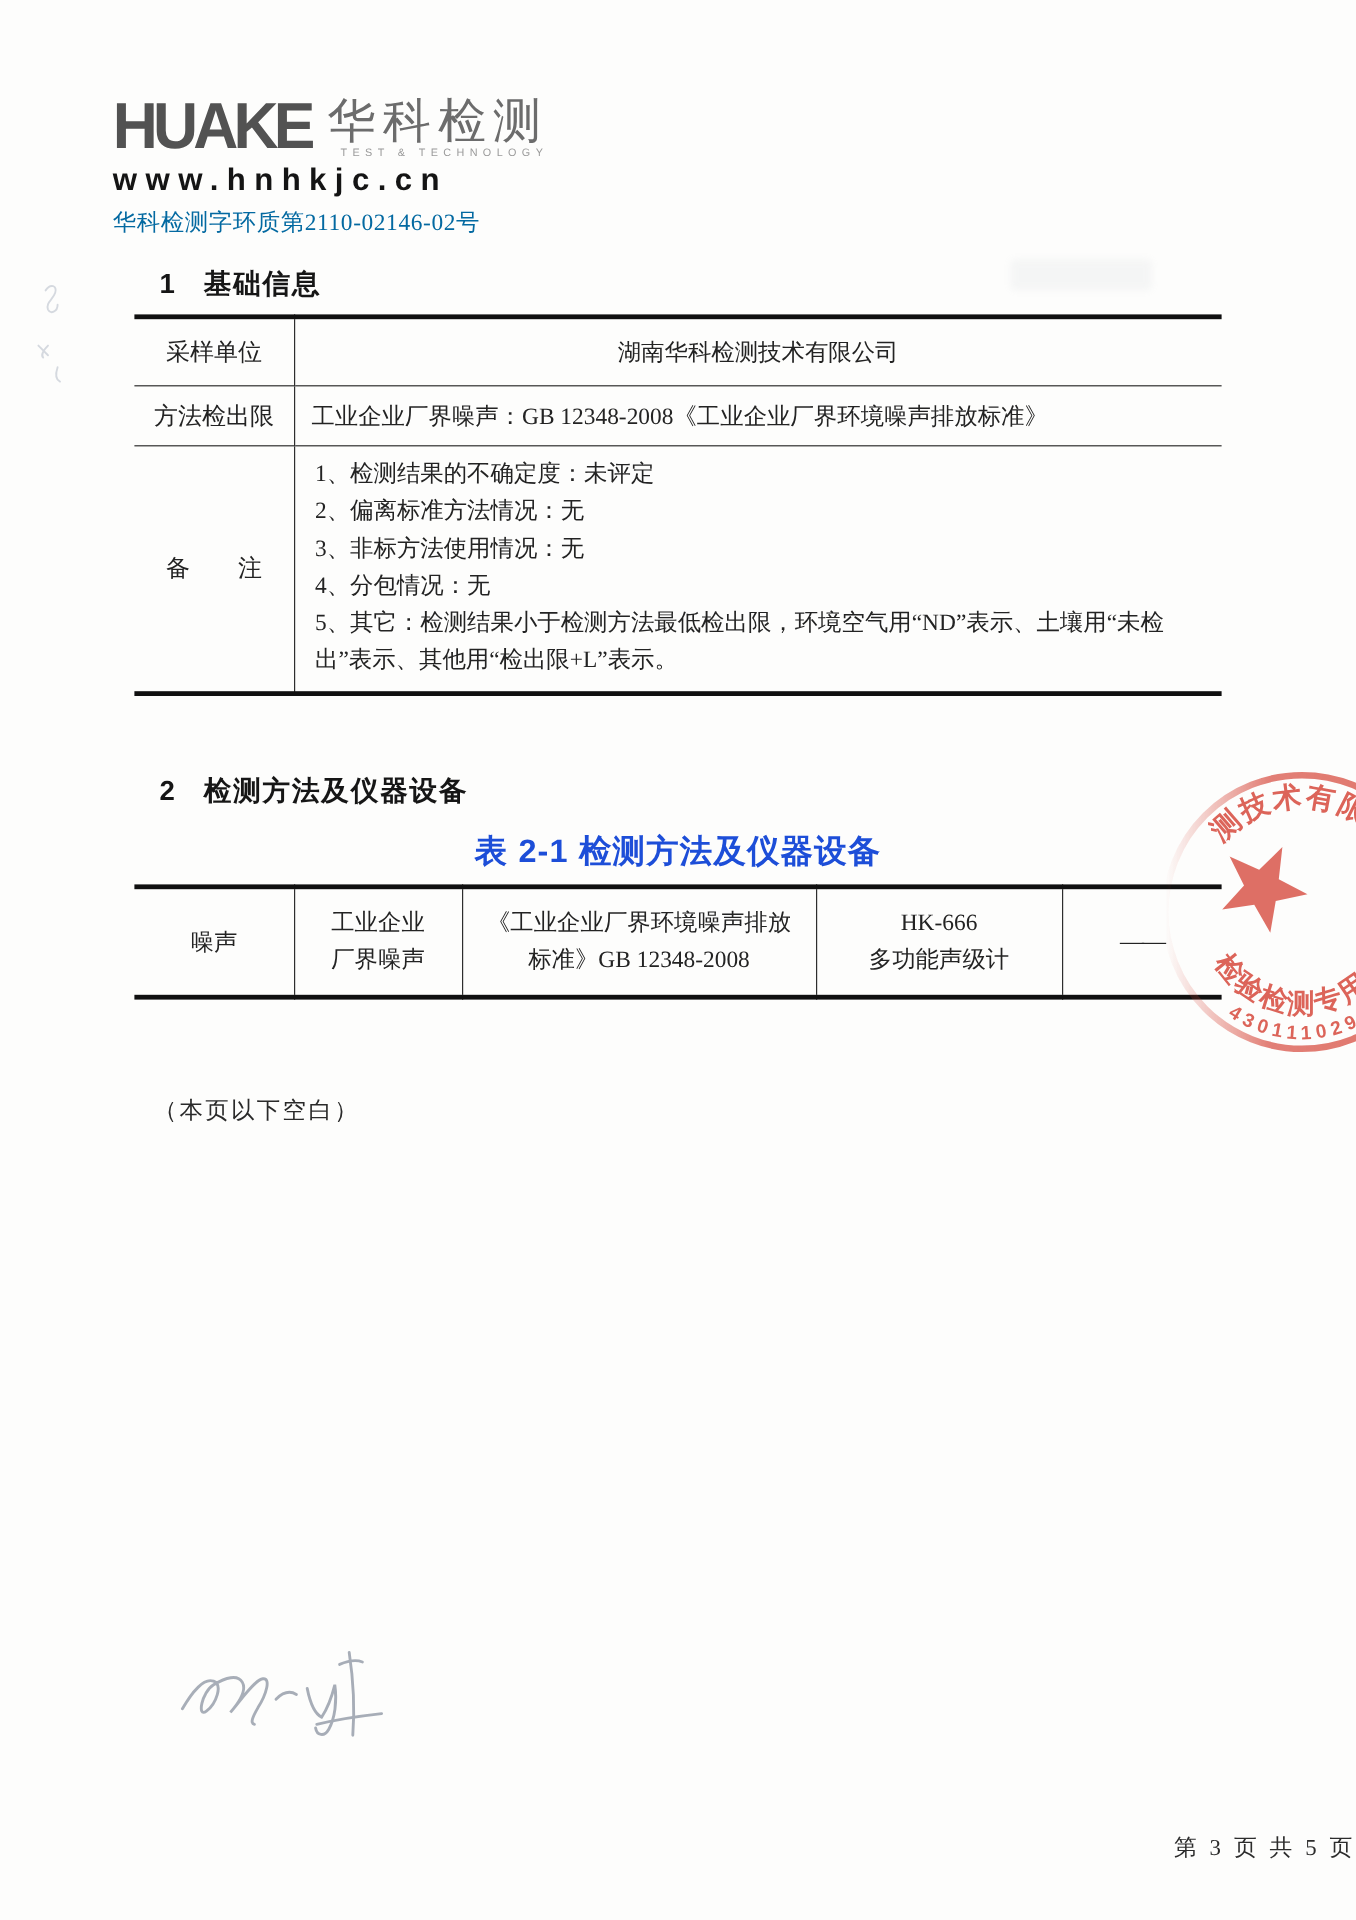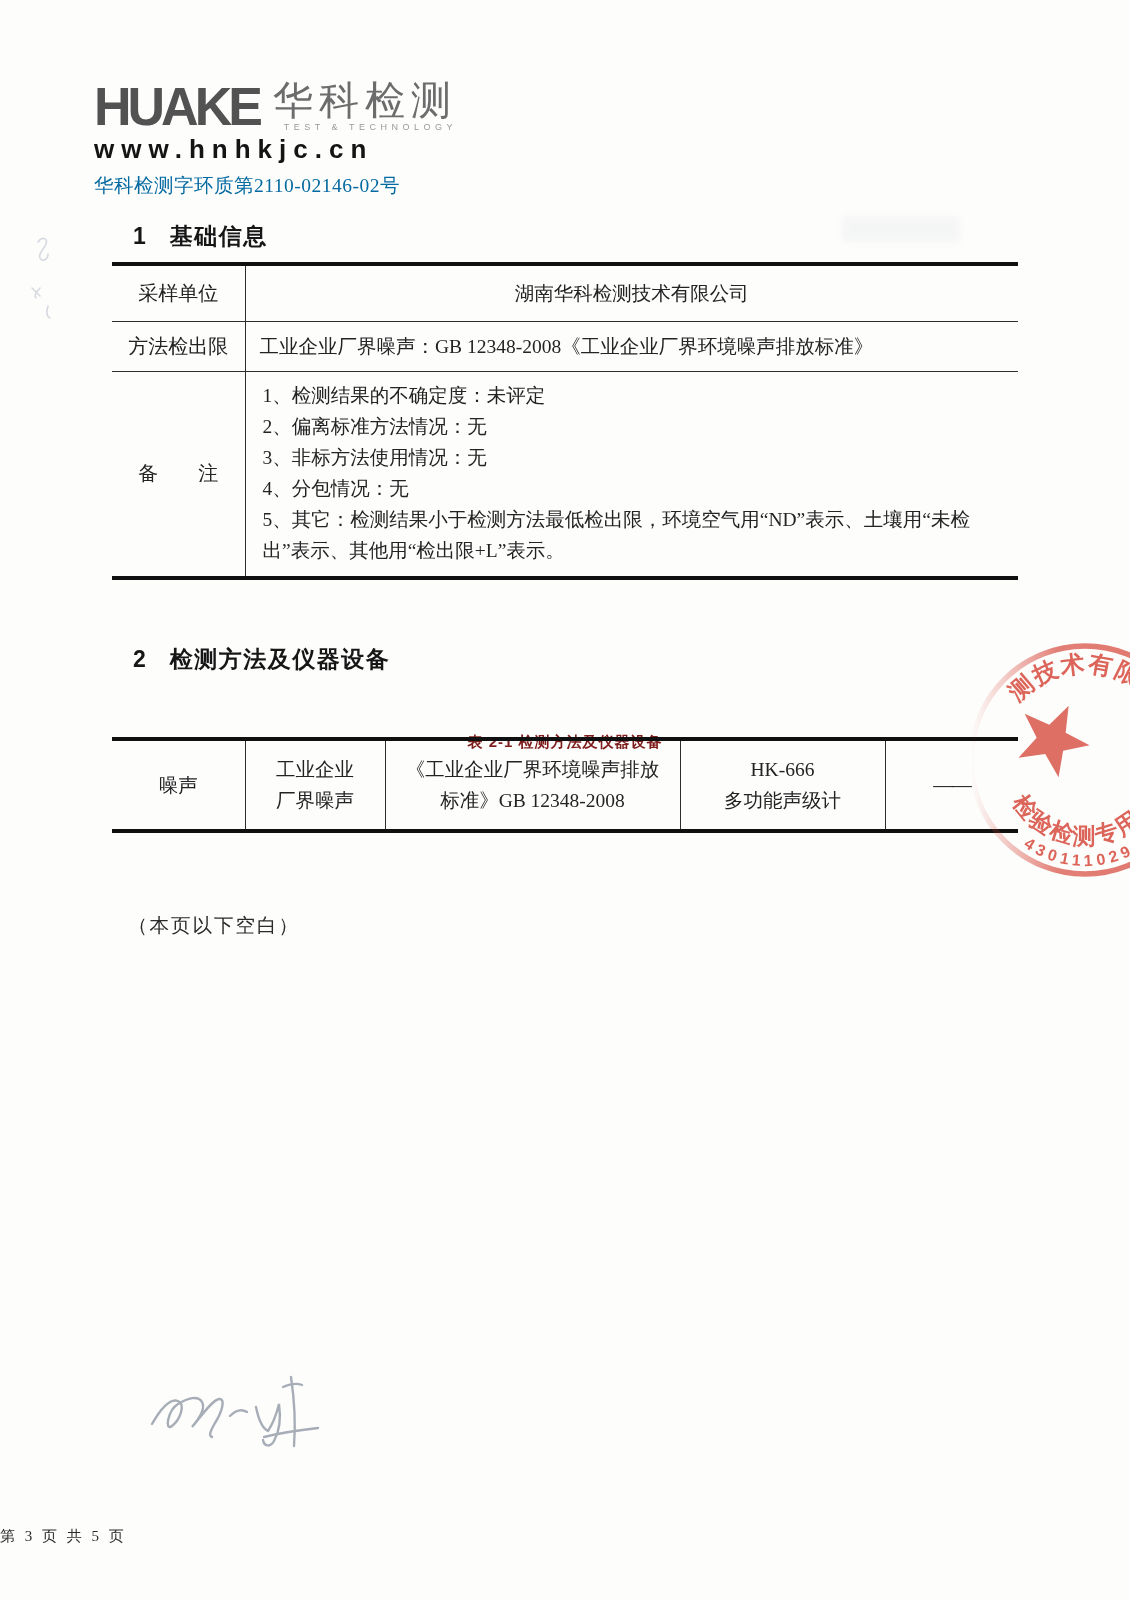--- a/index.html
+++ b/index.html
@@ -63,28 +63,28 @@
   .t2 tr:last-child td { border-bottom:none; }
   .t2 th {
     height:61px; font-family:"Liberation Sans","DejaVu Sans",sans-serif;
     font-weight:bold; font-size:20px; color:#191919; letter-spacing:1px;
   }
   .t2 td { height:92px; font-size:19.5px; }
   .t2 td div { line-height:31px; }
   .t2 .dash { letter-spacing:-1.5px; font-size:20px; }
 
   .caption {
-    position:absolute; left:112px; width:906px; top:733px; text-align:center;
-    font-family:"Liberation Sans","DejaVu Sans",sans-serif;
-    font-weight:bold; font-size:15px; color:#7f1d1d; letter-spacing:1px;
+    position:absolute; left:112px; width:906px; top:691px; text-align:center;
+    font-family:"Liberation Sans","DejaVu Sans",sans-serif;
+    font-weight:bold; font-size:27px; color:#1d4ed8; letter-spacing:1px;
   }
 
   .blank-note { position:absolute; left:128px; top:912px; font-size:19.5px; letter-spacing:2px; color:#2a2a2a; }
 
-  .footer { position:absolute; left:0; width:100%; top:1527px; text-align:left; font-size:15px; color:#2c2c2c; letter-spacing:3px; }
+  .footer { position:absolute; left:0; width:100%; top:1527px; text-align:right; font-size:19px; color:#2c2c2c; letter-spacing:3px; }
 
   
   .stamp-svg { position:absolute; left:965px; top:633px; }
   .signature-svg { position:absolute; left:140px; top:1365px; }
   .margin-marks-svg { position:absolute; left:20px; top:230px; }
   .ghost-artifact {
     position:absolute; left:842px; top:216px; width:118px; height:26px;
     background:#aeb6bd; opacity:0.10; filter:blur(3px); border-radius:4px;
   }
 </style>

